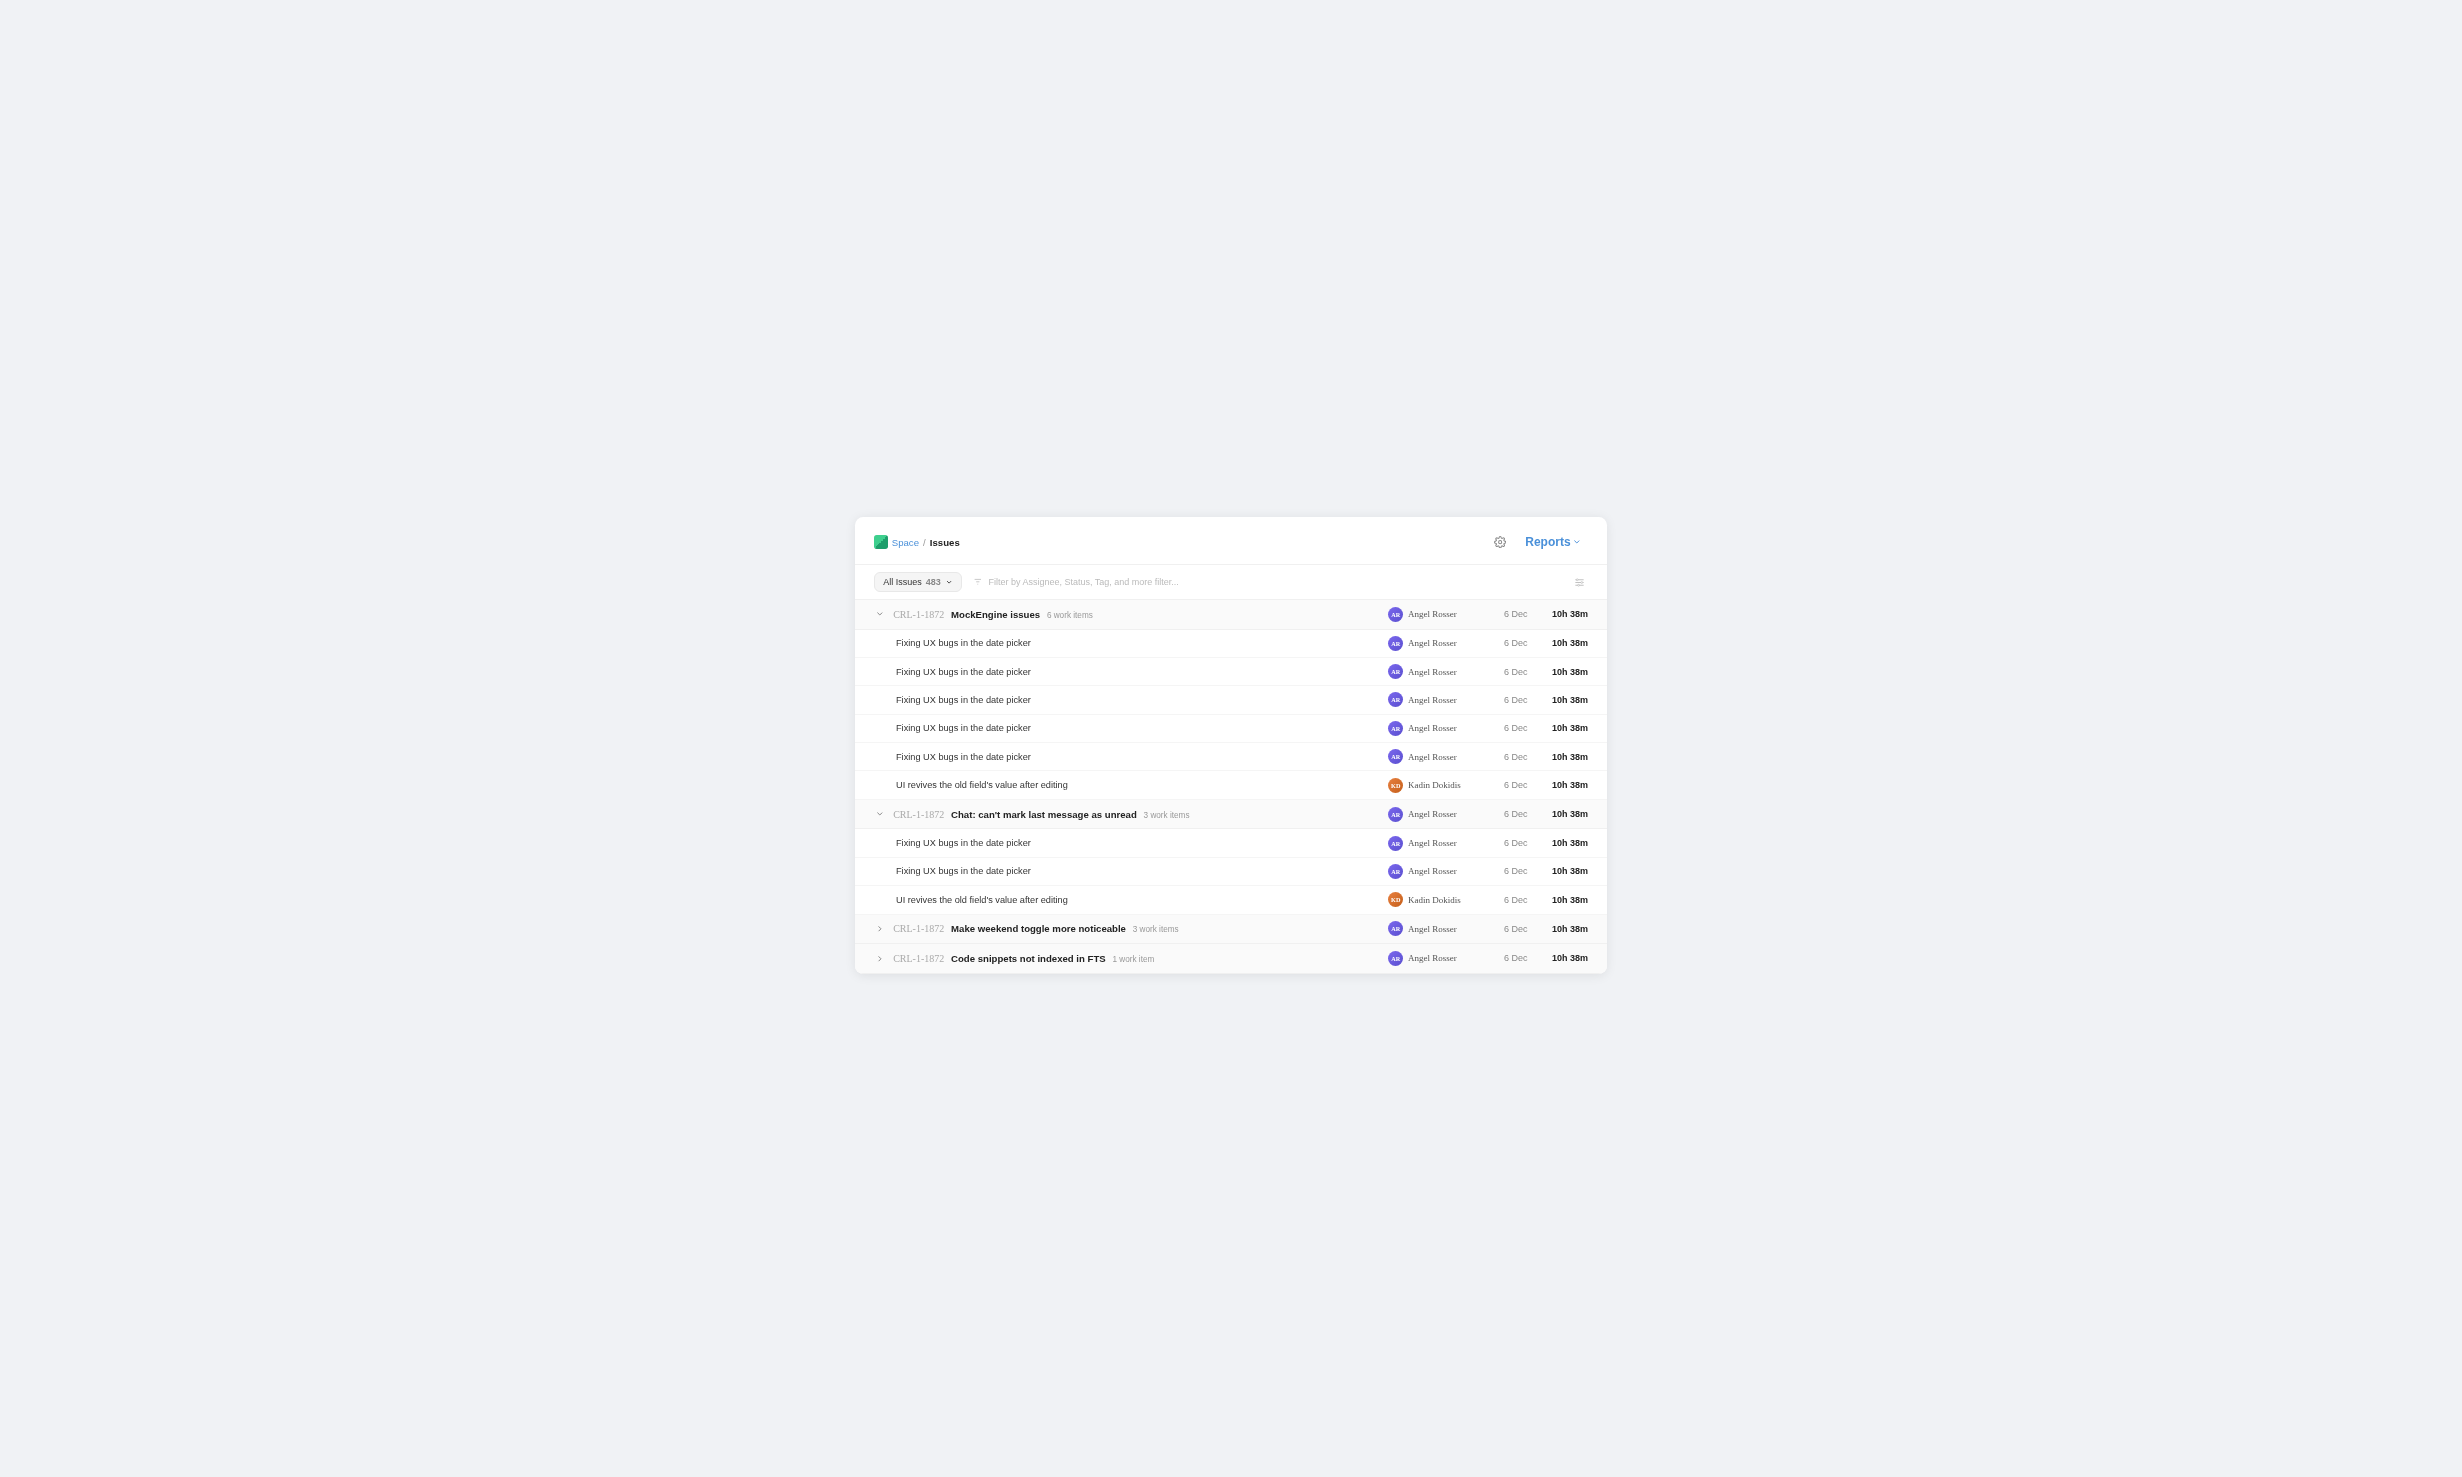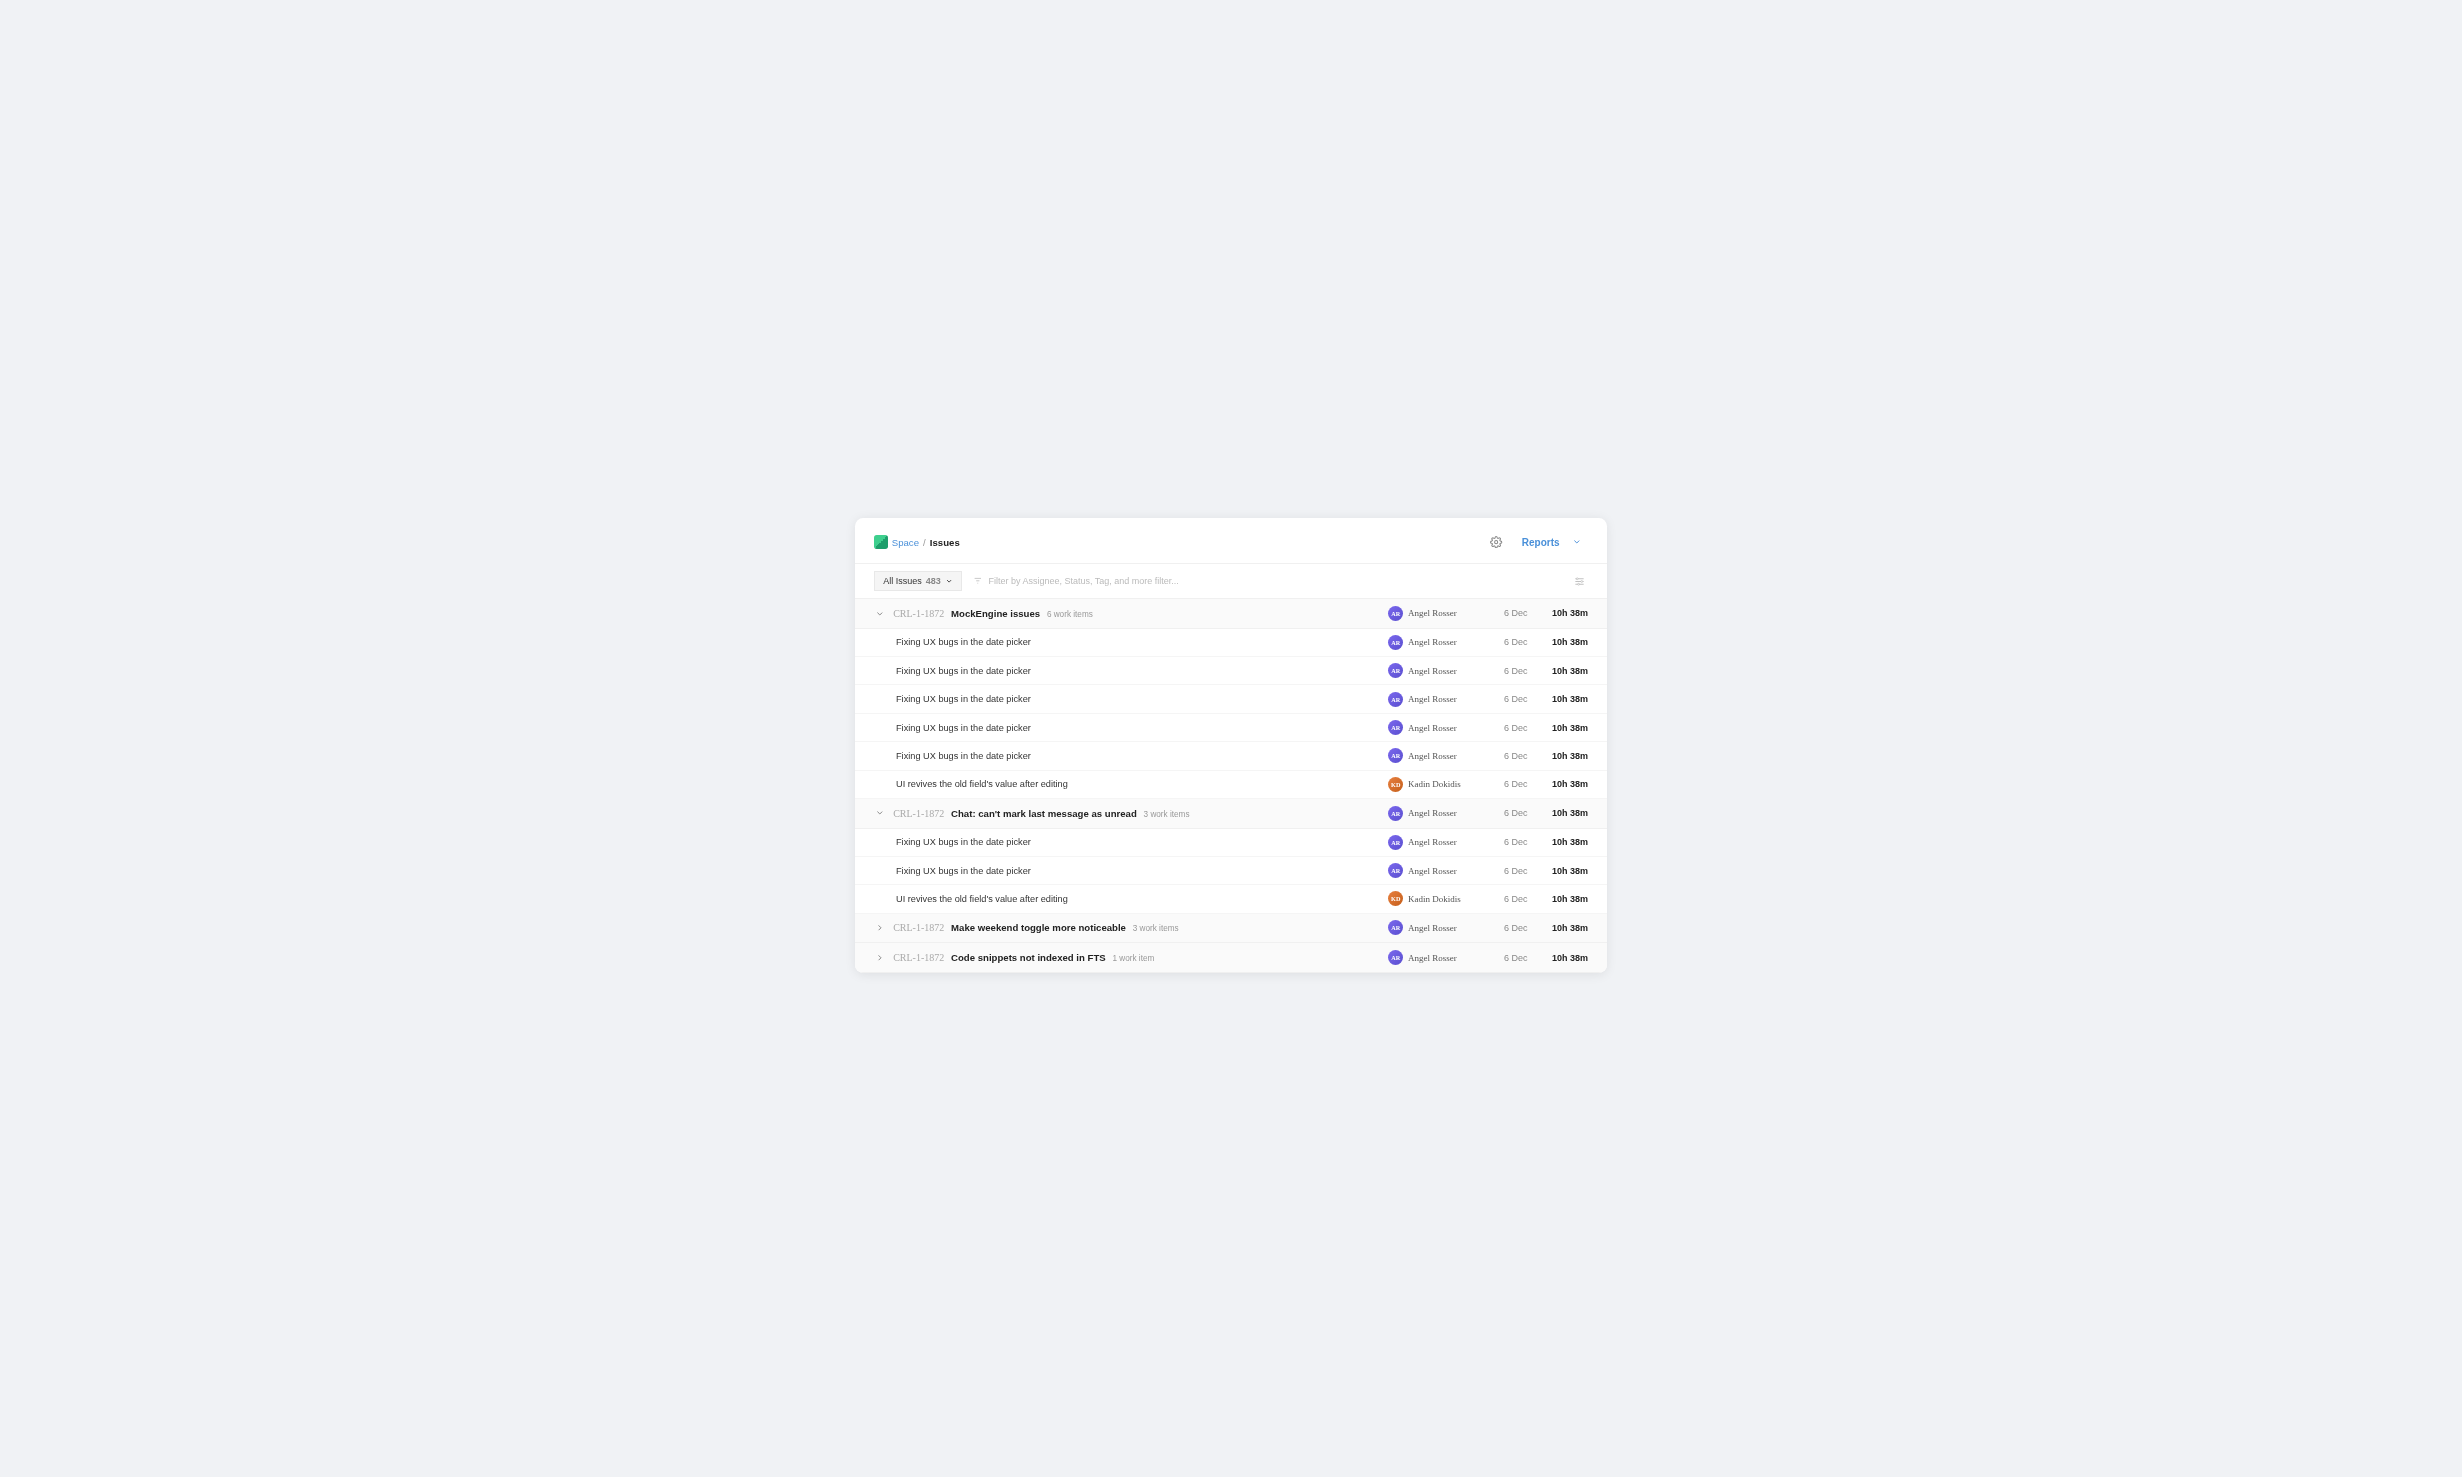--- a/index.html
+++ b/index.html
@@ -63,44 +63,44 @@
       cursor: pointer;
       padding: 4.1px;
       border-radius: 4.1px;
       color: #888;
       display: flex;
       align-items: center;
     }
     .reports-btn {
       display: flex;
       align-items: center;
-      gap: 12px;
+      gap: 1px;
       background: none;
       border: none;
       cursor: pointer;
       color: #4a90d9;
-      font-size: 10px;
+      font-size: 12px;
       font-weight: 600;
       padding: 4.1px 6.8px;
       border-radius: 4.1px;
     }
     .toolbar {
       display: flex;
       align-items: center;
       justify-content: space-between;
       padding: 6.8px 19px;
       border-bottom: 0.7px solid #f0f0f0;
     }
     .all-issues-btn {
       display: flex;
       align-items: center;
       gap: 4.1px;
       background: #f5f5f5;
       border: 0.7px solid #e8e8e8;
-      border-radius: 0;
+      border-radius: 6px;
       padding: 4.1px 8.2px;
       font-size: 9px;
       color: #333;
       cursor: pointer;
       font-weight: 500;
     }
     .all-issues-count {
       color: #888;
       font-weight: 700;
     }

